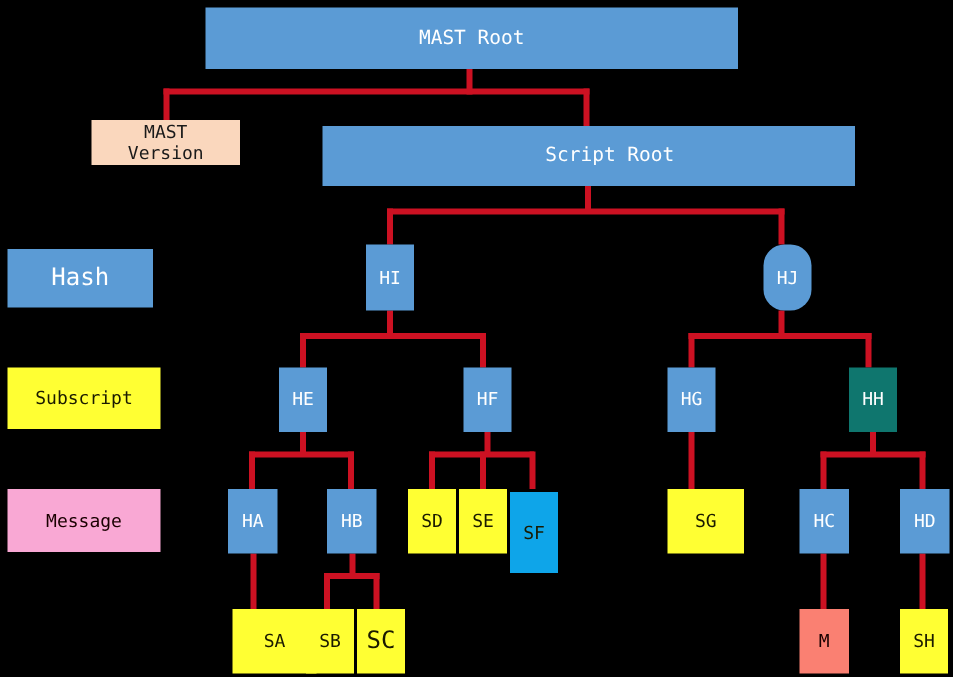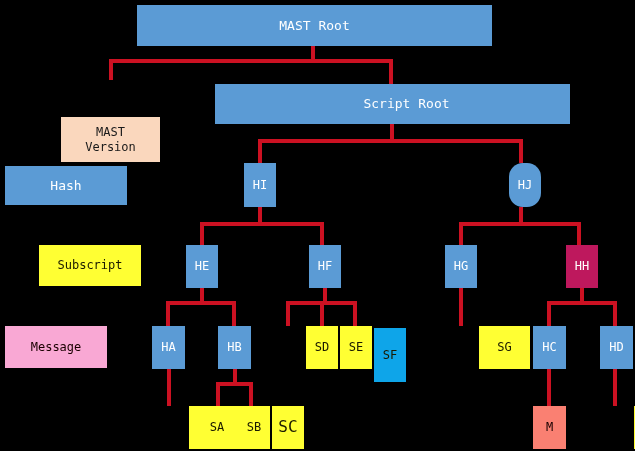--- a/index.html
+++ b/index.html
@@ -29,21 +29,20 @@
     z-index: 3;
     white-space: pre-line;
   }
   .node.hash {
     background: #5b9bd5;
     color: #ffffff;
   }
   .node.subscript {
     background: #ffff33;
     color: #1a1a00;
-    margin-left: 34px;
   }
   .node.message {
     background: #fa8072;
     color: #1a0000;
   }
   .node.version {
     background: #fad7bd;
     color: #1a1a1a;
   }
   .edge {
@@ -97,35 +96,35 @@
       <div class="edge" style="left: 613px; top: 301px; width: 4px; height: 25px; background: rgb(204, 17, 34);"></div>
       <div class="edge" style="left: 167px; top: 369px; width: 4px; height: 37px; background: rgb(204, 17, 34);"></div>
       <div class="edge" style="left: 233px; top: 369px; width: 4px; height: 15px; background: rgb(204, 17, 34);"></div>
       <div class="edge" style="left: 216px; top: 382px; width: 37px; height: 4px; background: rgb(204, 17, 34);"></div>
       <div class="edge" style="left: 216px; top: 382px; width: 4px; height: 24px; background: rgb(204, 17, 34);"></div>
       <div class="edge" style="left: 249px; top: 382px; width: 4px; height: 24px; background: rgb(204, 17, 34);"></div>
       <div class="edge" style="left: 547px; top: 369px; width: 4px; height: 37px; background: rgb(204, 17, 34);"></div>
       <div class="edge" style="left: 613px; top: 369px; width: 4px; height: 37px; background: rgb(204, 17, 34);"></div>
     </div>
   <div id="legend-layer">
-      <div class="legend-box node hash" style="left: 5px; top: 166px; width: 122px; height: 39px; font-size: 13px; background: rgb(91, 155, 213);">Hash</div>
+      <div class="legend-box node hash" style="left: 5px; top: 166px; width: 97px; height: 39px; font-size: 16px; background: rgb(91, 155, 213);">Hash</div>
       <div class="legend-box node subscript" style="left: 5px; top: 245px; width: 102px; height: 41px; font-size: 12px; background: rgb(255, 255, 51);">Subscript</div>
       <div class="legend-box node message" style="left: 5px; top: 326px; width: 102px; height: 42px; font-size: 12px; background: #f9a8d4;">Message</div>
     </div>
   <div id="node-layer">
       <div class="node hash" style="left: 137px; top: 5px; width: 355px; height: 41px; font-size: 13px; background: rgb(91, 155, 213);">MAST Root</div>
-      <div class="node version" style="left: 61px; top: 80px; width: 99px; height: 45px; font-size: 12px; background: rgb(250, 215, 189); margin-top: 37px;">MAST
+      <div class="node version" style="left: 61px; top: 80px; width: 99px; height: 30px; font-size: 12px; background: rgb(250, 215, 189);">MAST
 Version</div>
       <div class="node hash" style="left: 215px; top: 84px; width: 355px; height: 40px; font-size: 13px; background: rgb(91, 155, 213); padding-left: 28px;">Script Root</div>
       <div class="node hash" style="left: 244px; top: 163px; width: 32px; height: 44px; font-size: 12px; background: rgb(91, 155, 213);">HI</div>
       <div class="node hash" style="left: 509px; top: 163px; width: 32px; height: 44px; font-size: 12px; background: rgb(91, 155, 213); border-radius: 14px;">HJ</div>
       <div class="node hash" style="left: 186px; top: 245px; width: 32px; height: 43px; font-size: 12px; background: rgb(91, 155, 213);">HE</div>
       <div class="node hash" style="left: 309px; top: 245px; width: 32px; height: 43px; font-size: 12px; background: rgb(91, 155, 213);">HF</div>
       <div class="node hash" style="left: 445px; top: 245px; width: 32px; height: 43px; font-size: 12px; background: rgb(91, 155, 213);">HG</div>
-      <div class="node hash" style="left: 566px; top: 245px; width: 32px; height: 43px; font-size: 12px; background: #be185d;">HH</div>
+      <div class="node hash" style="left: 566px; top: 245px; width: 32px; height: 43px; font-size: 12px; background: #0f766e;">HH</div>
       <div class="node hash" style="left: 152px; top: 326px; width: 33px; height: 43px; font-size: 12px; background: rgb(91, 155, 213);">HA</div>
       <div class="node hash" style="left: 218px; top: 326px; width: 33px; height: 43px; font-size: 12px; background: rgb(91, 155, 213);">HB</div>
       <div class="node subscript" style="left: 272px; top: 326px; width: 32px; height: 43px; font-size: 12px; background: rgb(255, 255, 51);">SD</div>
       <div class="node subscript" style="left: 306px; top: 326px; width: 32px; height: 43px; font-size: 12px; background: rgb(255, 255, 51);">SE</div>
       <div class="node subscript" style="left: 340px; top: 328px; width: 32px; height: 54px; font-size: 12px; background: #0ea5e9;">SF</div>
       <div class="node subscript" style="left: 445px; top: 326px; width: 51px; height: 43px; font-size: 12px; background: rgb(255, 255, 51);">SG</div>
       <div class="node hash" style="left: 533px; top: 326px; width: 33px; height: 43px; font-size: 12px; background: rgb(91, 155, 213);">HC</div>
       <div class="node hash" style="left: 600px; top: 326px; width: 33px; height: 43px; font-size: 12px; background: rgb(91, 155, 213);">HD</div>
       <div class="node subscript" style="left: 155px; top: 406px; width: 56px; height: 43px; font-size: 12px; background: rgb(255, 255, 51);">SA</div>
       <div class="node subscript" style="left: 204px; top: 406px; width: 32px; height: 43px; font-size: 12px; background: rgb(255, 255, 51);">SB</div>

